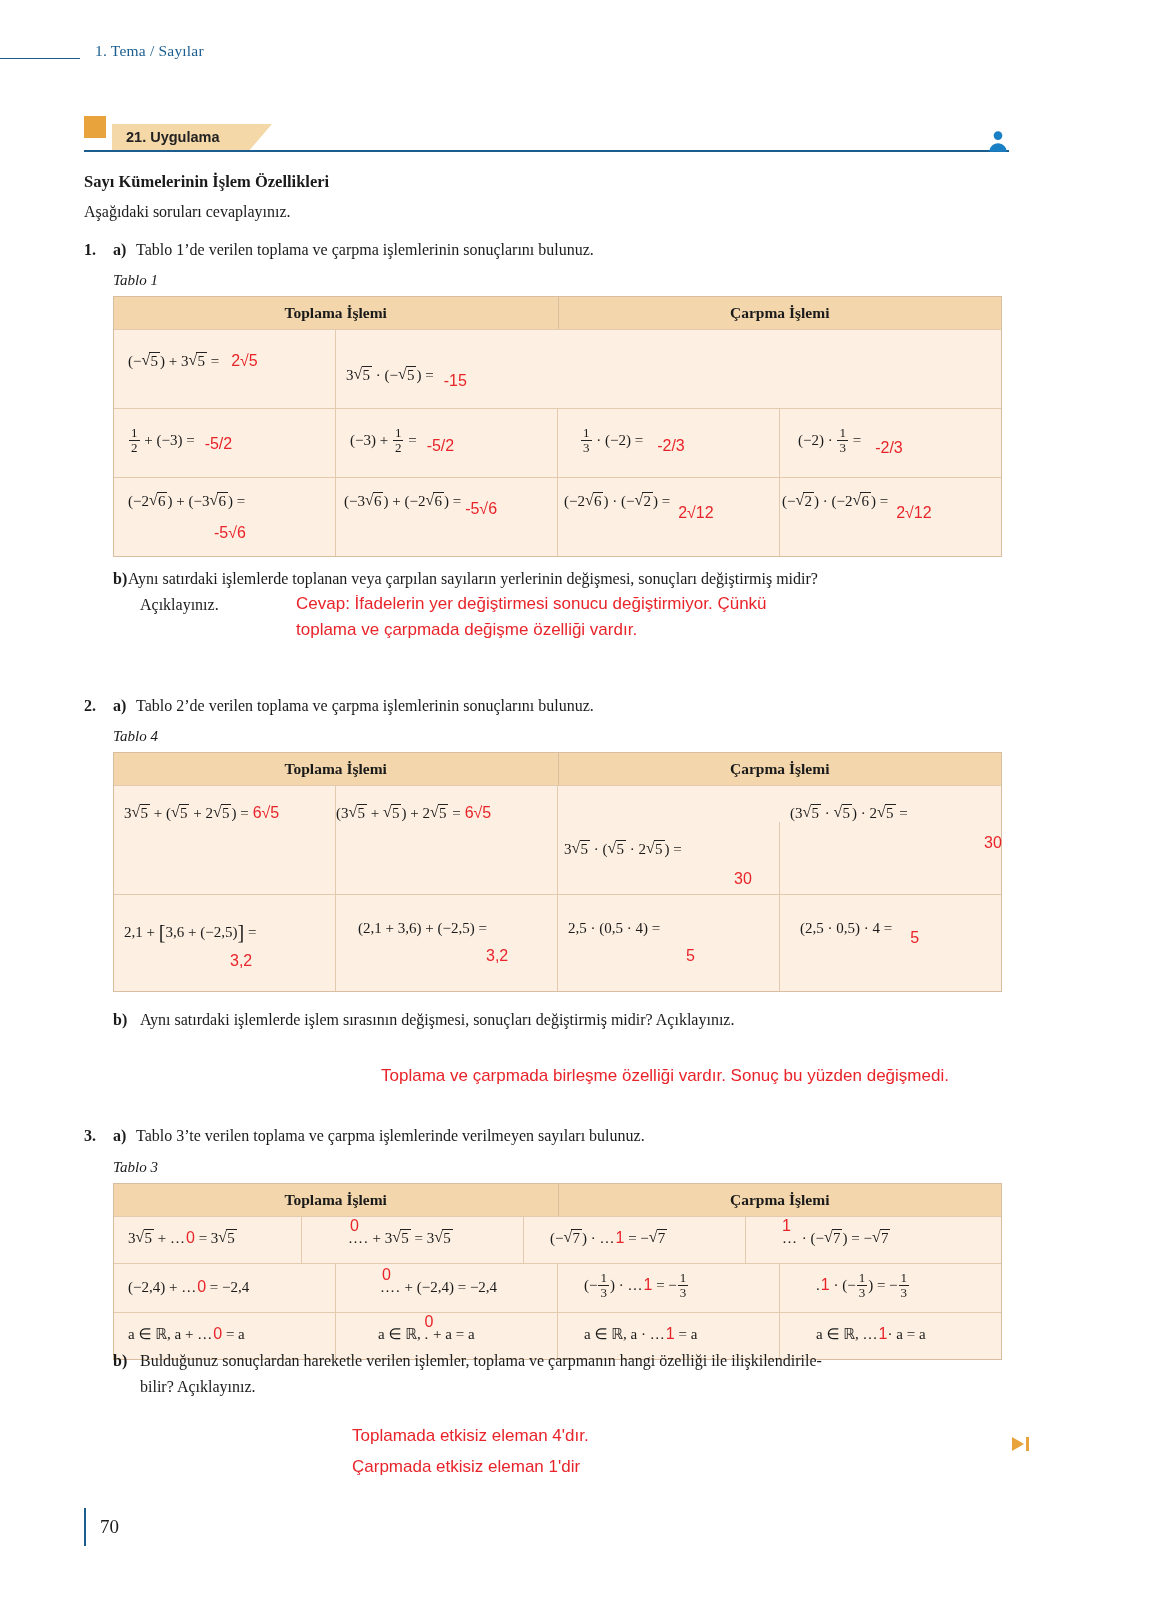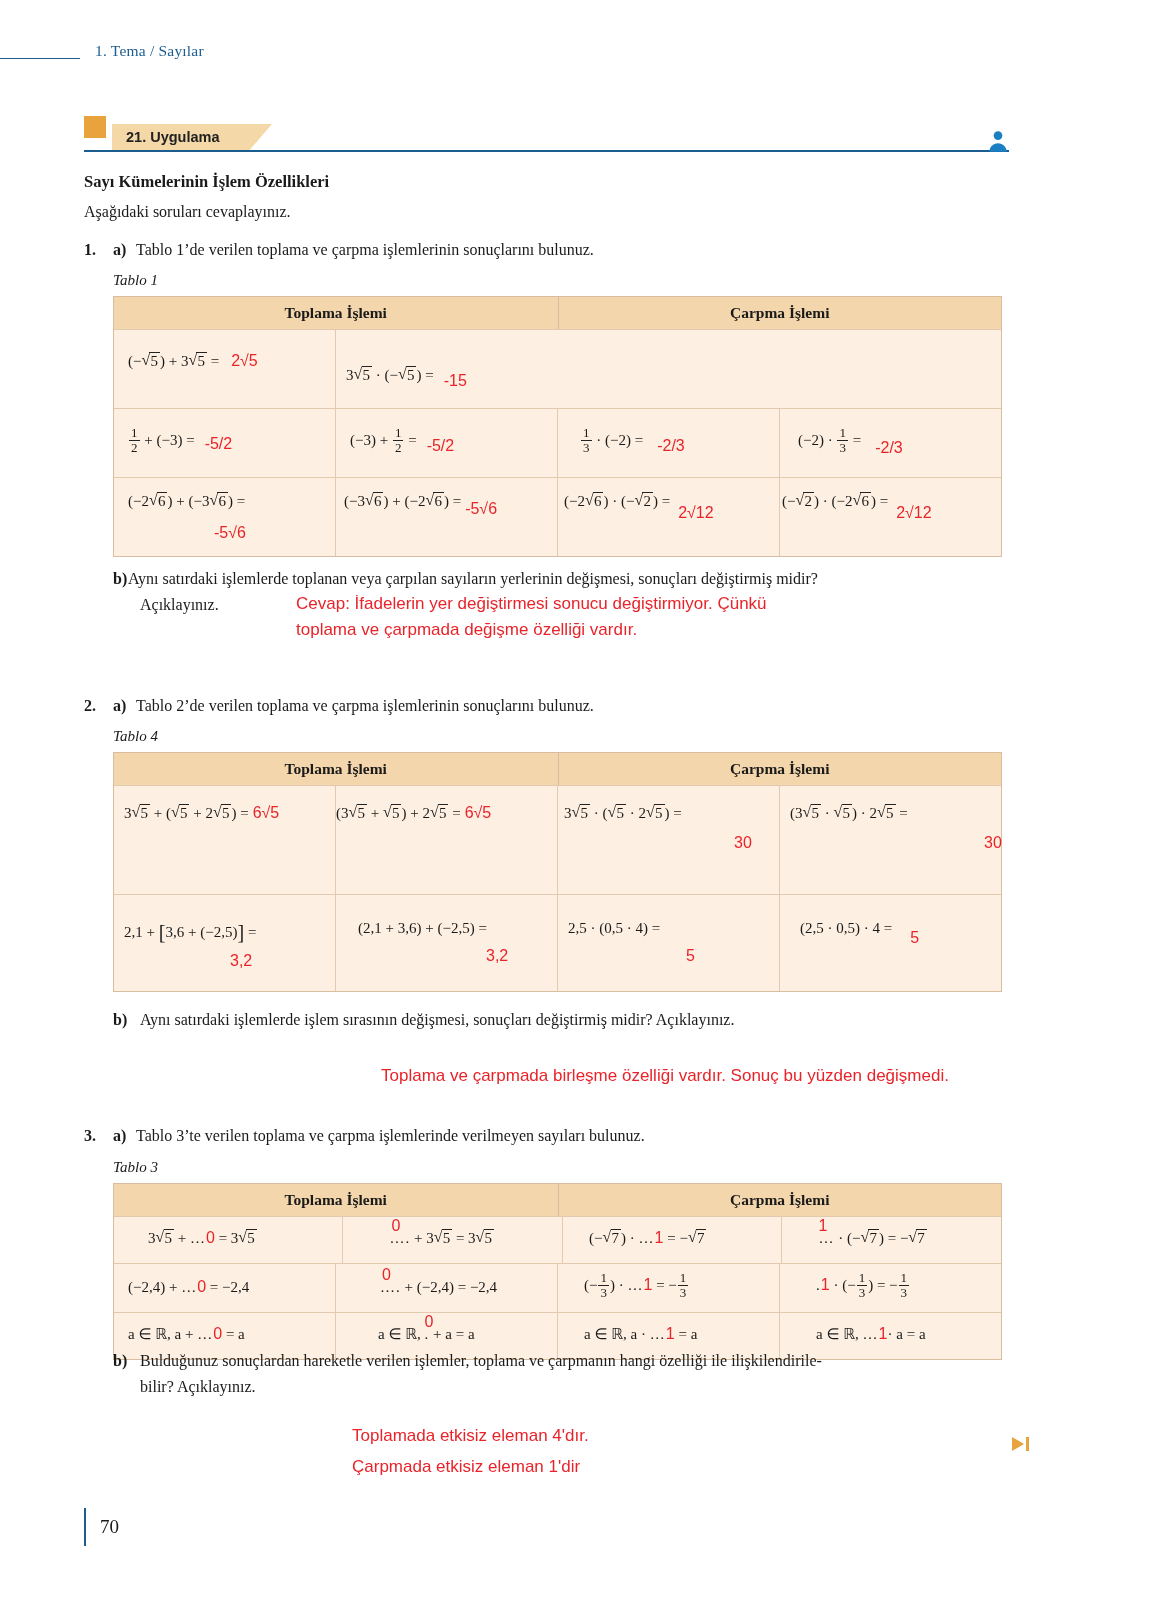--- a/index.html
+++ b/index.html
@@ -194,21 +194,21 @@
           3<span class="sq"><span class="bar">5</span></span> + <span class="paren">(<span class="sq"><span class="bar">5</span></span> + 2<span class="sq"><span class="bar">5</span></span>)</span> =
         </span>
         <span class="ansbig">6√5</span>
       </div>
       <div class="cell" style="width:222px;padding:18px 0 0 0px;">
         <span class="expr">
           <span class="paren">(3<span class="sq"><span class="bar">5</span></span> + <span class="sq"><span class="bar">5</span></span>)</span> + 2<span class="sq"><span class="bar">5</span></span> =
         </span>
         <span class="ansbig">6√5</span>
       </div>
-      <div class="cell" style="width:222px;padding:18px 8px 0 6px;">
+      <div class="cell" style="width:222px;padding:18px 8px 0 6px;margin-top:36px;">
         <span class="expr">
           3<span class="sq"><span class="bar">5</span></span> · <span class="paren">(<span class="sq"><span class="bar">5</span></span> · 2<span class="sq"><span class="bar">5</span></span>)</span> =
         </span>
         <div class="ansbig" style="margin-top:12px;margin-left:170px;">30</div>
       </div>
       <div class="cell" style="width:221px;padding:18px 0 0 10px;">
         <span class="expr">
           <span class="paren">(3<span class="sq"><span class="bar">5</span></span> · <span class="sq"><span class="bar">5</span></span>)</span> · 2<span class="sq"><span class="bar">5</span></span> =
         </span>
         <div class="ansbig" style="margin-top:12px;margin-left:194px;">30</div>
@@ -252,21 +252,21 @@
   <div class="qtext" style="left:136px;top:1127px;">Tablo 3’te verilen toplama ve çarpma işlemlerinde verilmeyen sayıları bulunuz.</div>
   <div class="tablabel" style="left:113px;top:1159px;">Tablo 3</div>
 
   <div class="tbl" style="left:113px;top:1183px;width:887px;">
     <div class="hdrow">
       <div class="hcell" style="width:444px;">Toplama İşlemi</div>
       <div class="hcell" style="width:443px;">Çarpma İşlemi</div>
     </div>
 
     <div class="row" style="height:46px;">
-      <div class="cell" style="width:212px;padding:12px 4px 0 14px;margin-left:20px;">
+      <div class="cell" style="width:188px;padding:12px 4px 0 14px;">
         <span class="expr">
           3<span class="sq"><span class="bar">5</span></span> + <span class="dots">…</span><span class="ansbig">0</span> = 3<span class="sq"><span class="bar">5</span></span>
         </span>
       </div>
       <div class="cell" style="width:222px;padding:12px 0 0 46px;">
         <span class="expr">
           <span style="position:relative;display:inline-block;"><span class="ansbig" style="position:absolute;left:2px;top:-13px;">0</span><span class="dots">….</span></span> + 3<span class="sq"><span class="bar">5</span></span> = 3<span class="sq"><span class="bar">5</span></span>
         </span>
       </div>
       <div class="cell" style="width:222px;padding:12px 0 0 26px;">

